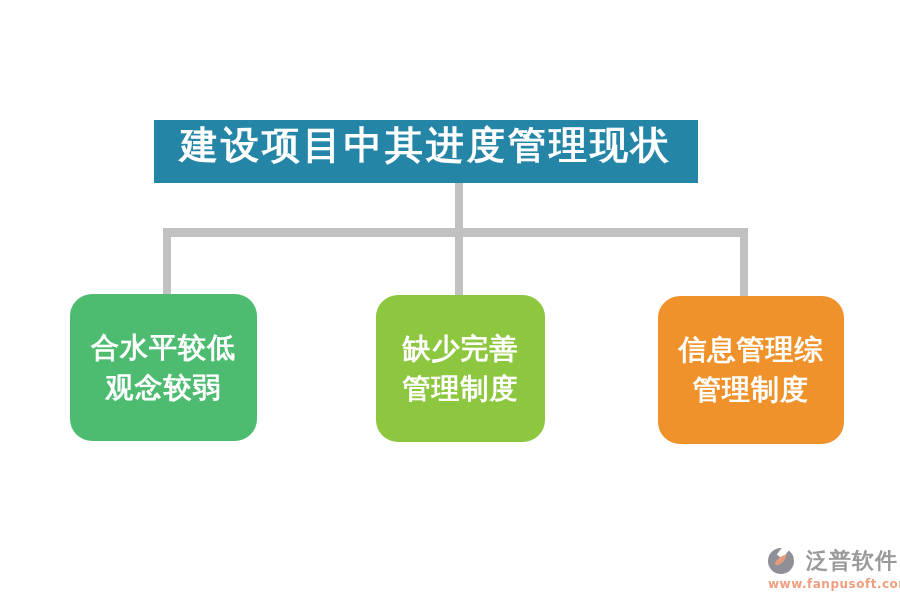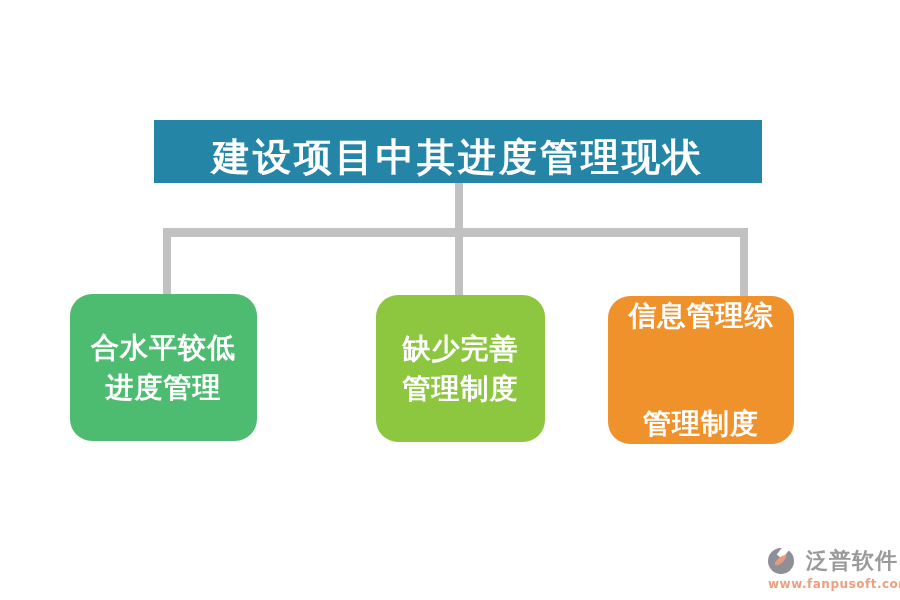--- a/index.html
+++ b/index.html
@@ -7,22 +7,22 @@
     position: relative;
     width: 900px;
     height: 600px;
     background: #ffffff;
     overflow: hidden;
     font-family: "DejaVu Sans", sans-serif;
   }
   .title-box {
     position: absolute;
     left: 154px; top: 120px;
-    width: 608px; height: 63px;
-    display: flex; align-items: flex-end; justify-content: center;
+    width: 544px; height: 63px;
+    display: flex; align-items: flex-start; justify-content: center;
     color: #ffffff;
     font-size: 38px;
     font-weight: bold;
     letter-spacing: 3px;
     white-space: nowrap;
   }
   .connector { position: absolute; }
   .conn-v-center { left: 455px; top: 183px; width: 8px; height: 113px; }
   .conn-h       { left: 163px; top: 228px; width: 585px; height: 9px; }
   .conn-v-left  { left: 163px; top: 228px; width: 8px; height: 66px; }
@@ -35,21 +35,21 @@
     font-weight: bold;
     letter-spacing: 1px;
     line-height: 1.42;
     display: flex; flex-direction: column;
     align-items: center; justify-content: center;
     text-align: center;
     white-space: nowrap;
   }
   .node-1 { left: 70px;  top: 294px; width: 187px; height: 147px; }
   .node-2 { left: 376px; top: 295px; width: 169px; height: 147px; }
-  .node-3 { left: 608px; top: 296px; width: 186px; height: 148px; justify-content: space-between; }
+  .node-3 { left: 658px; top: 296px; width: 186px; height: 148px; }
   .watermark {
     position: absolute;
     left: 768px; top: 546px;
     display: flex; flex-direction: column;
     align-items: flex-start;
   }
   .wm-row { display: flex; align-items: center; gap: 12px; }
   .wm-logo { width: 26px; height: 26px; flex: 0 0 auto; }
   .wm-brand {
     font-size: 22px;
@@ -74,21 +74,21 @@
     <span>建设项目中其进度管理现状</span>
   </div>
 
   <div class="connector conn-v-center" style="background-color: rgb(193, 193, 193);"></div>
   <div class="connector conn-h" style="background-color: rgb(193, 193, 193);"></div>
   <div class="connector conn-v-left" style="background-color: rgb(193, 193, 193);"></div>
   <div class="connector conn-v-right" style="background-color: rgb(193, 193, 193);"></div>
 
   <div class="node node-1" style="background-color: rgb(77, 187, 112); color: rgb(255, 255, 255);">
     <span>合水平较低</span>
-    <span>进度管理</span>
+    <span>观念较弱</span>
   </div>
 
   <div class="node node-2" style="background-color: rgb(141, 198, 63); color: rgb(255, 255, 255);">
     <span>缺少完善</span>
     <span>管理制度</span>
   </div>
 
   <div class="node node-3" style="background-color: rgb(240, 146, 43); color: rgb(255, 255, 255);">
     <span>信息管理综</span>
     <span>管理制度</span>

